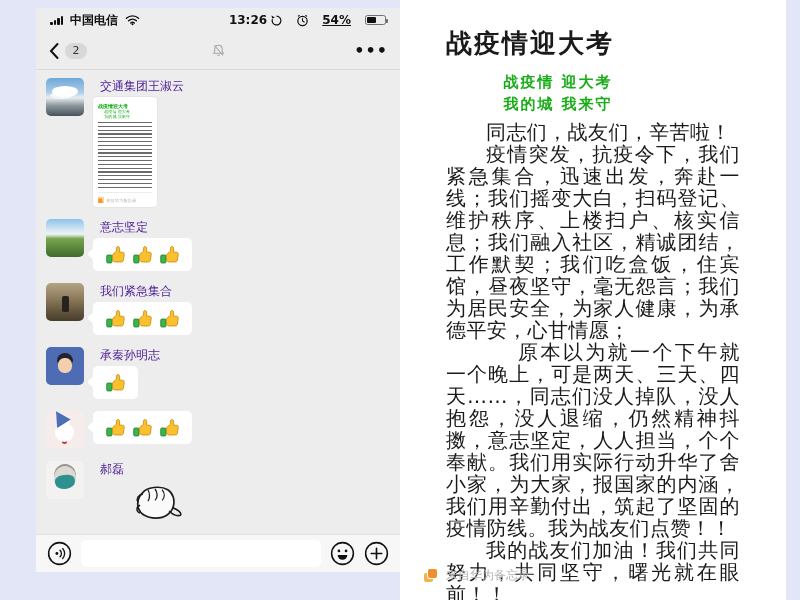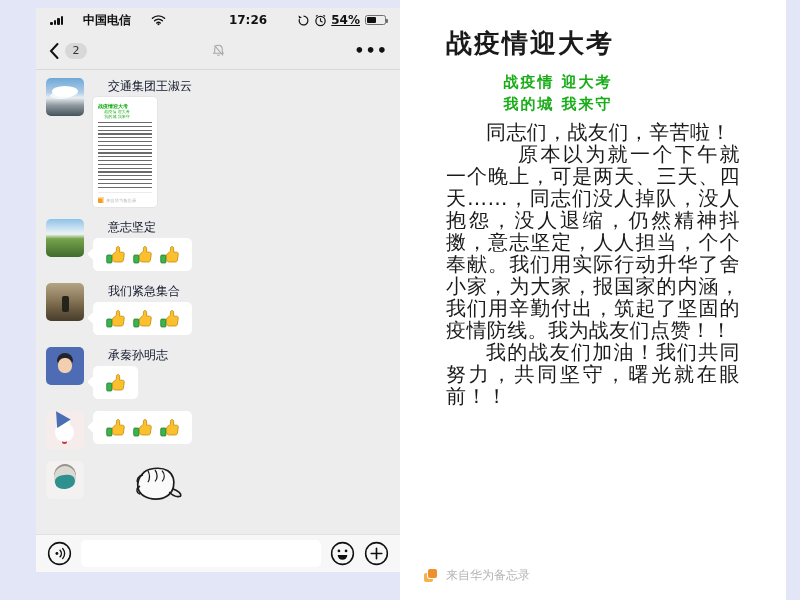--- a/index.html
+++ b/index.html
@@ -5,48 +5,48 @@
   * { margin:0; padding:0; box-sizing:border-box; }
   html,body { width:800px; height:600px; overflow:hidden; }
   body { font-family:"DejaVu Sans","Liberation Sans",sans-serif; background:#e3e6f7; position:relative; }
 
   
   .phone { position:absolute; left:36px; top:8px; width:364px; height:564px;
            background:#ededed; display:flex; flex-direction:column; }
 
   .status-bar { height:24px; display:flex; align-items:center; padding:0 14px; position:relative;
                 font-size:12px; font-weight:bold; color:#111; }
-  .sb-left { display:flex; align-items:center; gap:20px; }
+  .sb-left { display:flex; align-items:center; gap:7px; }
   .sig-bars { display:flex; align-items:flex-end; gap:1px; }
   .sig-bars i { display:block; width:2.5px; background:#111; border-radius:1px; }
   .sig-bars i:nth-child(1){height:3px;} .sig-bars i:nth-child(2){height:5px;}
   .sig-bars i:nth-child(3){height:7px;} .sig-bars i:nth-child(4){height:9px;}
   .sb-time { position:absolute; left:53%; top:0; height:24px; display:flex; align-items:center; }
-  .sb-right { margin-left:auto; display:flex; align-items:center; gap:4px;text-decoration:underline; }
+  .sb-right { margin-left:auto; display:flex; align-items:center; gap:13px;text-decoration:underline; }
   .battery { width:21px; height:10.5px; border:1px solid #6e6e6e; border-radius:2.5px;
              padding:1px; position:relative; margin-left:1px; }
   .battery i { display:block; height:100%; width:50%; background:#111; border-radius:1px; }
   .battery::after { content:""; position:absolute; right:-3px; top:2.8px; width:2px; height:4px;
                     background:#6e6e6e; border-radius:0 1px 1px 0; }
 
   .nav { height:38px; display:flex; align-items:center; padding:0 12px; position:relative;
          border-bottom:1px solid #d9d9d9; }
   .nav-back { display:flex; align-items:center; gap:5px; z-index:2; }
   .unread-pill { background:#d8d8d8; color:#333; font-size:11px; min-width:22px; height:16px;
                  border-radius:8px; display:flex; align-items:center; justify-content:center; }
   .nav-title { position:absolute; left:0; right:0; text-align:center; font-size:15.5px;
                font-weight:bold; color:#111; display:flex; justify-content:center;
                align-items:center; gap:3px; }
   .nav-more { margin-left:auto; font-size:16px; font-weight:bold; color:#111; letter-spacing:1px; z-index:2; }
 
   .chat { flex:1; overflow:hidden; padding:8px 10px 0 10px; }
   .msg-row { display:flex; margin-bottom:12px; }
   .avatar { width:38px; height:38px; border-radius:5px; flex:0 0 38px; margin-right:9px; overflow:hidden; position:relative; }
   .msg-body { flex:1; min-width:0; }
-  .sender { font-size:12px; color:#0f172a; margin:1px 0 4px 15px; line-height:14px; }
+  .sender { font-size:12px; color:#4c1d95; margin:1px 0 4px 7px; line-height:14px; }
   .bubble { position:relative; background:#fff; border-radius:5px; display:inline-block;
             padding:5px 9px; min-height:30px; }
   .bubble::before { content:""; position:absolute; left:-4px; top:12px; width:8px; height:8px;
                     background:#fff; transform:rotate(45deg); border-radius:1px; }
 
   
   .av-sky   { background:linear-gradient(180deg,#6ea8d8 0%,#aecde8 38%,#e9eef1 52%,#8d999f 72%,#45525a 100%); }
   .av-sky::after { content:""; position:absolute; left:6px; top:8px; width:26px; height:11px;
                    background:#fff; border-radius:50%; box-shadow:-4px 4px 0 -2px #f4f7f8; }
   .av-field { background:linear-gradient(180deg,#8ec2ea 0%,#d8e8f3 30%,#eef3f3 40%,#77a44c 52%,#3f6b2d 100%); }
@@ -128,21 +128,21 @@
           <i></i>
           <i></i>
           <i></i>
         </span>
       <span>中国电信</span>
       <svg width="15" height="12" viewBox="0 0 16 12">
           <path d="M1.5 4.2a9.5 9.5 0 0 1 13 0M3.8 6.8a6.2 6.2 0 0 1 8.4 0M6.1 9.2a3 3 0 0 1 3.8 0" stroke="#111" fill="none" stroke-width="1.5" stroke-linecap="round"></path>
           <circle cx="8" cy="10.6" r="1.1" fill="#111"></circle>
         </svg>
     </div>
-    <span class="sb-time">17:26</span>
+    <span class="sb-time">13:26</span>
     <div class="sb-right">
       <svg width="13" height="13" viewBox="0 0 14 14">
           <path d="M7 2.4a4.7 4.7 0 1 1-4.4 3.1" stroke="#111" fill="none" stroke-width="1.3"></path>
           <path d="M1.6 1.6l.7 3.2 3-.9z" fill="#111"></path>
         </svg>
       <svg width="13" height="13" viewBox="0 0 14 14">
           <circle cx="7" cy="7.5" r="5" stroke="#111" fill="none" stroke-width="1.3"></circle>
           <path d="M7 4.5v3l2.2 1.4M2.2 2.6l1.6-1.3M11.8 2.6l-1.6-1.3" stroke="#111" fill="none" stroke-width="1.2"></path>
         </svg>
       <span>54%</span>
@@ -245,20 +245,21 @@
               </svg></span><span class="thumb"><svg viewBox="0 0 24 24">
                 <rect x="2" y="11.5" width="6" height="9" rx="1.2" fill="#3cb44b" stroke="#27832f"></rect>
                 <path d="M8.5 12.5c0-1.4.6-2.3 1.6-3l1.8-1.2c.8-.6 1.2-1.4 1.2-2.4V3.6c0-1 .8-1.8 1.8-1.8s1.8.8 1.8 1.8v4.6h3.4c1.2 0 2.1 1 1.9 2.2l-1 7c-.2 1.2-1 2-2.2 2h-7c-1.8 0-3.3-1.5-3.3-3.3z" fill="#fbc02d" stroke="#c79014"></path>
               </svg></span></div>
       </div>
     </div>
 
     <div class="msg-row">
       <div class="avatar av-mask"></div>
       <div class="msg-body">
+        <div class="sender">郝磊</div>
         <svg class="sticker" viewBox="0 0 96 64">
           <path d="M30 14C36 5 56 3 66 9c8 5 10 15 8 23-2 10-12 17-25 17-13 0-23-6-25-16-1.5-8 2-16 6-19z" fill="#fafafa" stroke="#1c1c1c" stroke-width="2.4"></path>
           <path d="M31 15c-7 1-10 7-7 12" fill="none" stroke="#1c1c1c" stroke-width="2"></path>
           <path d="M27 31c-6 2-6 9 0 11" fill="none" stroke="#1c1c1c" stroke-width="2"></path>
           <path d="M48 8c4 5 4 12 0 16M58 9c4 5 4 11 0 15M38 9c3 5 3 12 0 16" fill="none" stroke="#1c1c1c" stroke-width="1.8"></path>
           <path d="M72 34c8 3 14 7 12 11-6 2-12-2-16-6" fill="none" stroke="#1c1c1c" stroke-width="2.2"></path>
         </svg>
       </div>
     </div>
 
@@ -291,20 +292,21 @@
 </div>
 
 <div class="doc">
   <h1 class="doc-title">战疫情迎大考</h1>
   <div class="doc-subtitles">
     <div class="doc-sub">战疫情  迎大考</div>
     <div class="doc-sub">我的城  我来守</div>
   </div>
   <div class="doc-body">
     <p>同志们，战友们，辛苦啦！</p>
+    <p>疫情突发，抗疫令下，我们紧急集合，迅速出发，奔赴一线；我们摇变大白，扫码登记、维护秩序、上楼扫户、核实信息；我们融入社区，精诚团结，工作默契；我们吃盒饭，住宾馆，昼夜坚守，毫无怨言；我们为居民安全，为家人健康，为承德平安，心甘情愿；</p>
     <p class="deep">原本以为就一个下午就一个晚上，可是两天、三天、四天……，同志们没人掉队，没人抱怨，没人退缩，仍然精神抖擞，意志坚定，人人担当，个个奉献。我们用实际行动升华了舍小家，为大家，报国家的内涵，我们用辛勤付出，筑起了坚固的疫情防线。我为战友们点赞！！</p>
     <p>我的战友们加油！我们共同努力，共同坚守，曙光就在眼前！！</p>
   </div>
   <div class="doc-footer">
     <span class="doc-memo-icon">
         <i></i>
         <i></i>
       </span>
     <span class="doc-source">来自华为备忘录</span>
   </div>

